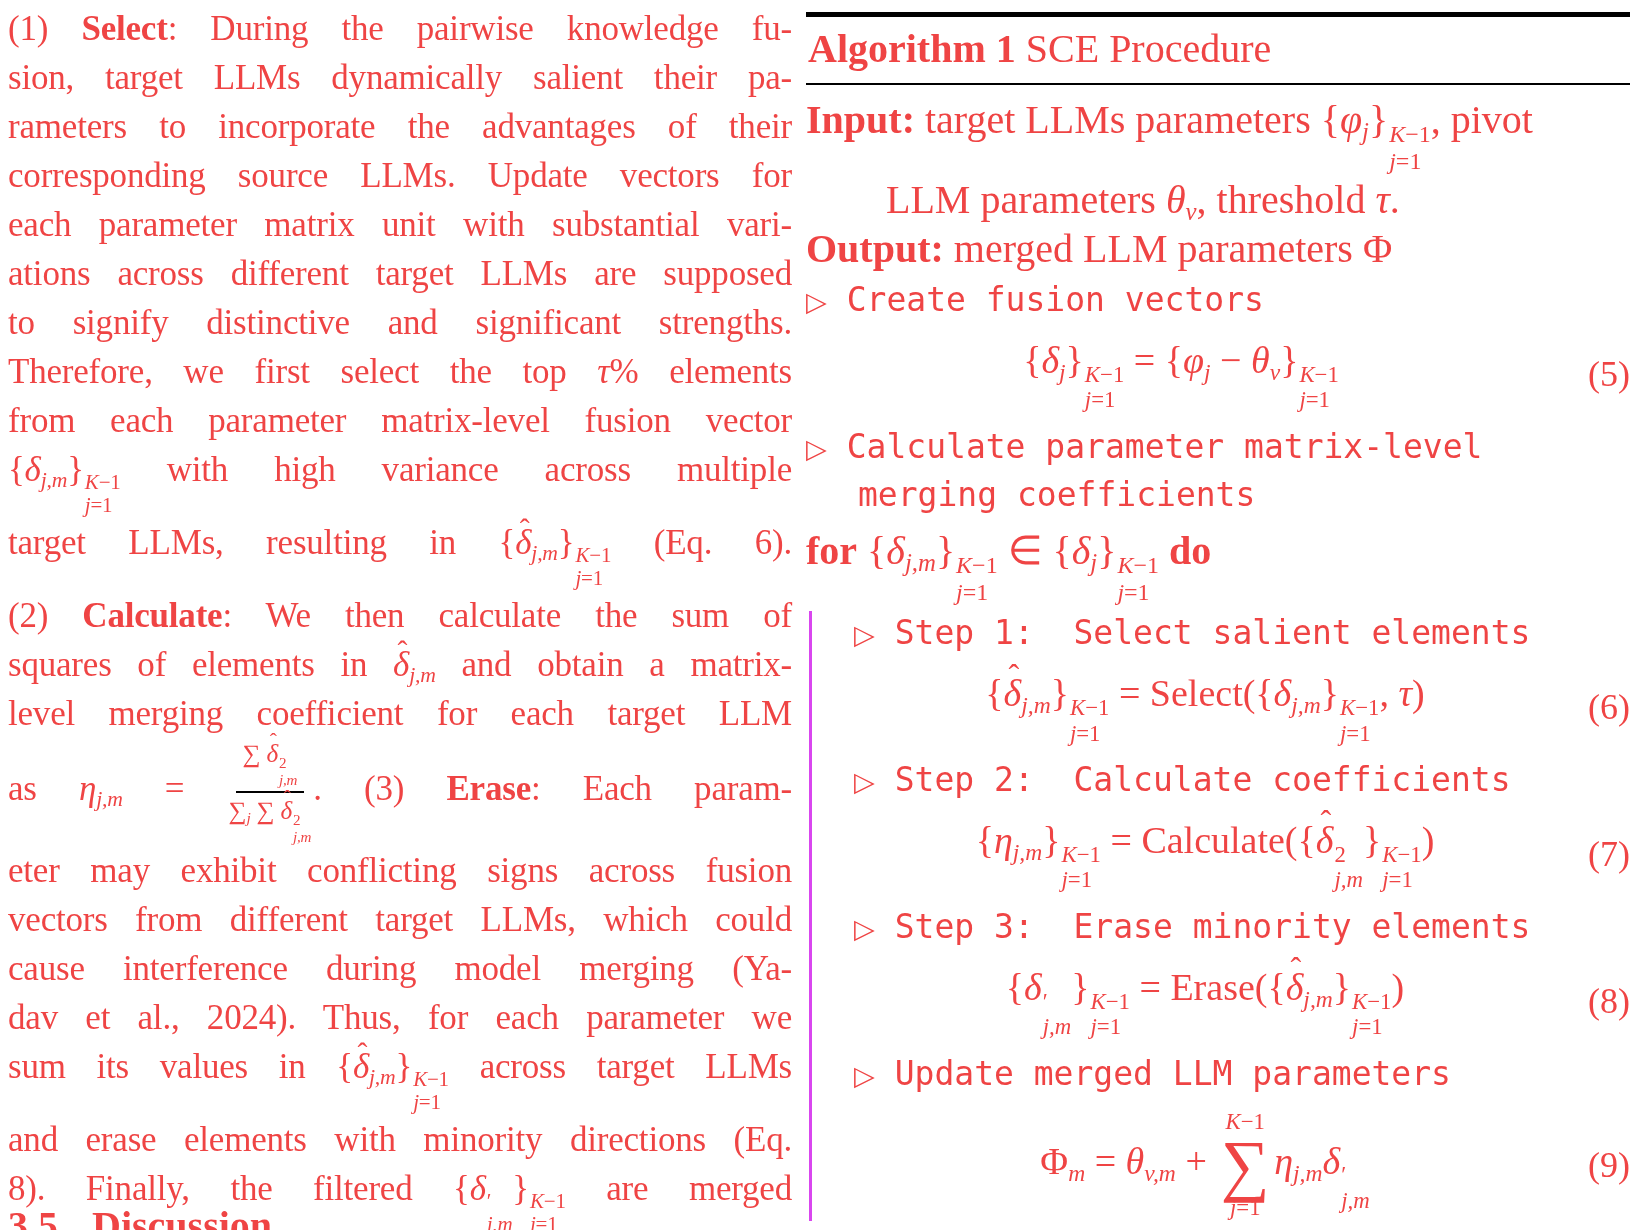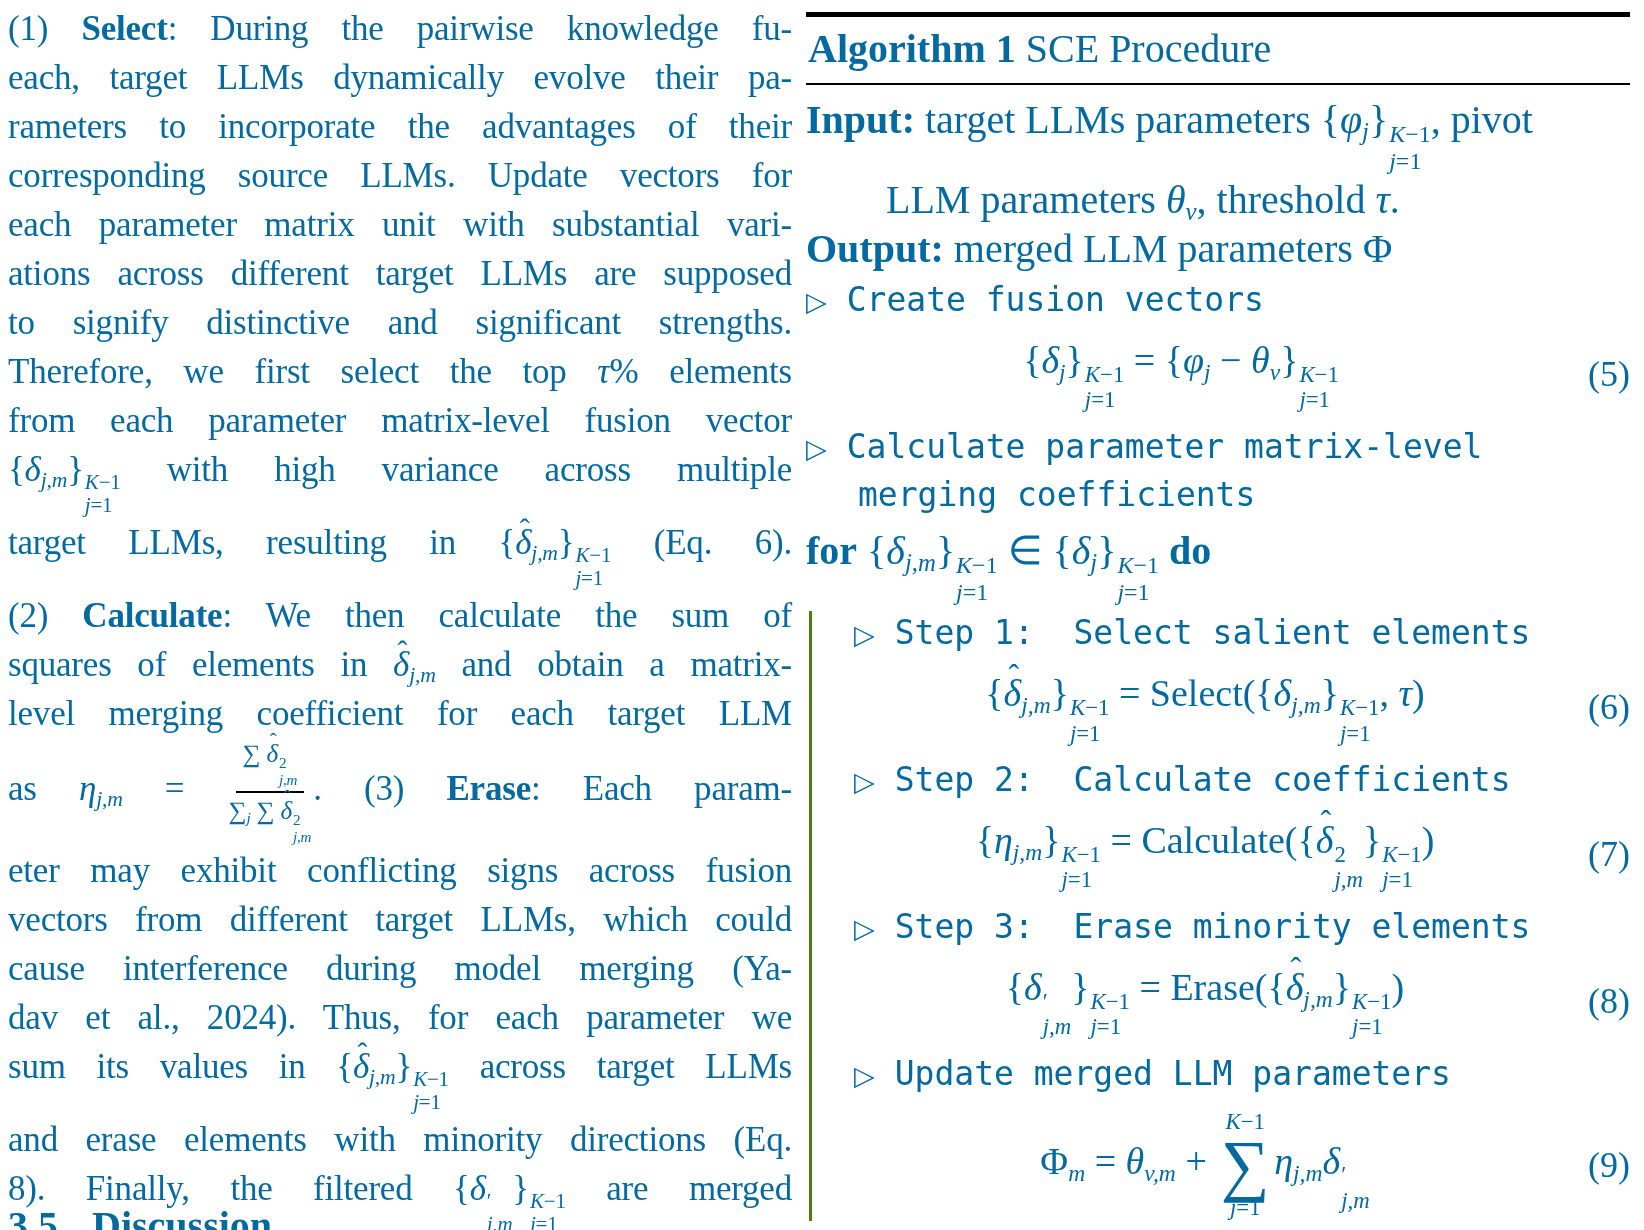--- a/index.html
+++ b/index.html
@@ -1,16 +1,16 @@
 <!DOCTYPE html>
 <html><head>
 <meta charset="utf-8">
 <style>
   html,body{margin:0;padding:0;background:#ffffff;}
-  .page{position:relative;width:1644px;height:1230px;background:#ffffff;color:#0369a1;
+  .page{position:relative;width:1644px;height:1230px;background:#ffffff;color:#ef4444;
         font-family:"Liberation Serif","DejaVu Serif",serif;overflow:hidden;}
 
   
   .col-left{position:absolute;left:8px;top:4px;width:784px;}
   .pline{font-size:35px;line-height:49px;letter-spacing:-0.2px;
          text-align:justify;text-align-last:justify;white-space:normal;}
   .pline b{font-weight:bold;}
 
   .cut-heading{position:absolute;left:8px;top:1202px;font-weight:bold;font-size:40px;
                font-family:"Liberation Serif","DejaVu Serif",serif;}
@@ -40,34 +40,34 @@
   .algo-caption{font-size:40px;line-height:48px;padding:8px 2px 10px;
                 border-bottom:2px solid #000;margin-bottom:10px;}
   .cap-label{font-weight:bold;}
   .algo-line{font-size:40px;line-height:49px;}
   .io-cont{padding-left:80px;}
   .kwline{margin-top:10px;font-family:Liberation Serif, serif;}
   .cmt{font-family:"DejaVu Sans Mono","Liberation Mono",monospace;
        font-size:33px;line-height:43px;margin:5px 0;}
   .cmt-cont{padding-left:52px;margin-top:-2px;}
   .tri{font-family:"DejaVu Sans",sans-serif;font-size:0.82em;}
-  .for-body{border-left:3px solid #4d7c0f;margin-left:3px;padding-left:42px;margin-top:6px;}
+  .for-body{border-left:3px solid #d946ef;margin-left:3px;padding-left:42px;margin-top:6px;}
   .eqrow{display:flex;align-items:center;margin:12px 0;}
   .eq{flex:1;text-align:center;font-size:38px;line-height:1.35;}
   .eqno{width:74px;text-align:right;font-size:36px;}
 </style>
 </head>
 <body>
 
 <div class="page">
 
   <div class="col-left">
     <div>
         <div class="pline">(1) <b>Select</b>: During the pairwise knowledge fu-</div>
-        <div class="pline">each, target LLMs dynamically evolve their pa-</div>
+        <div class="pline">sion, target LLMs dynamically salient their pa-</div>
         <div class="pline">rameters to incorporate the advantages of their</div>
         <div class="pline">corresponding source LLMs. Update vectors for</div>
         <div class="pline">each parameter matrix unit with substantial vari-</div>
         <div class="pline">ations across different target LLMs are supposed</div>
         <div class="pline">to signify distinctive and significant strengths.</div>
         <div class="pline">Therefore, we first select the top <i>τ</i>% elements</div>
         <div class="pline">from each parameter matrix-level fusion vector</div>
         <div class="pline">{<i>δ</i><sub><i>j,m</i></sub>}<span class="ss">
             <span class="t"><i>K</i>−1</span>
             <span class="b"><i>j</i>=1</span>

